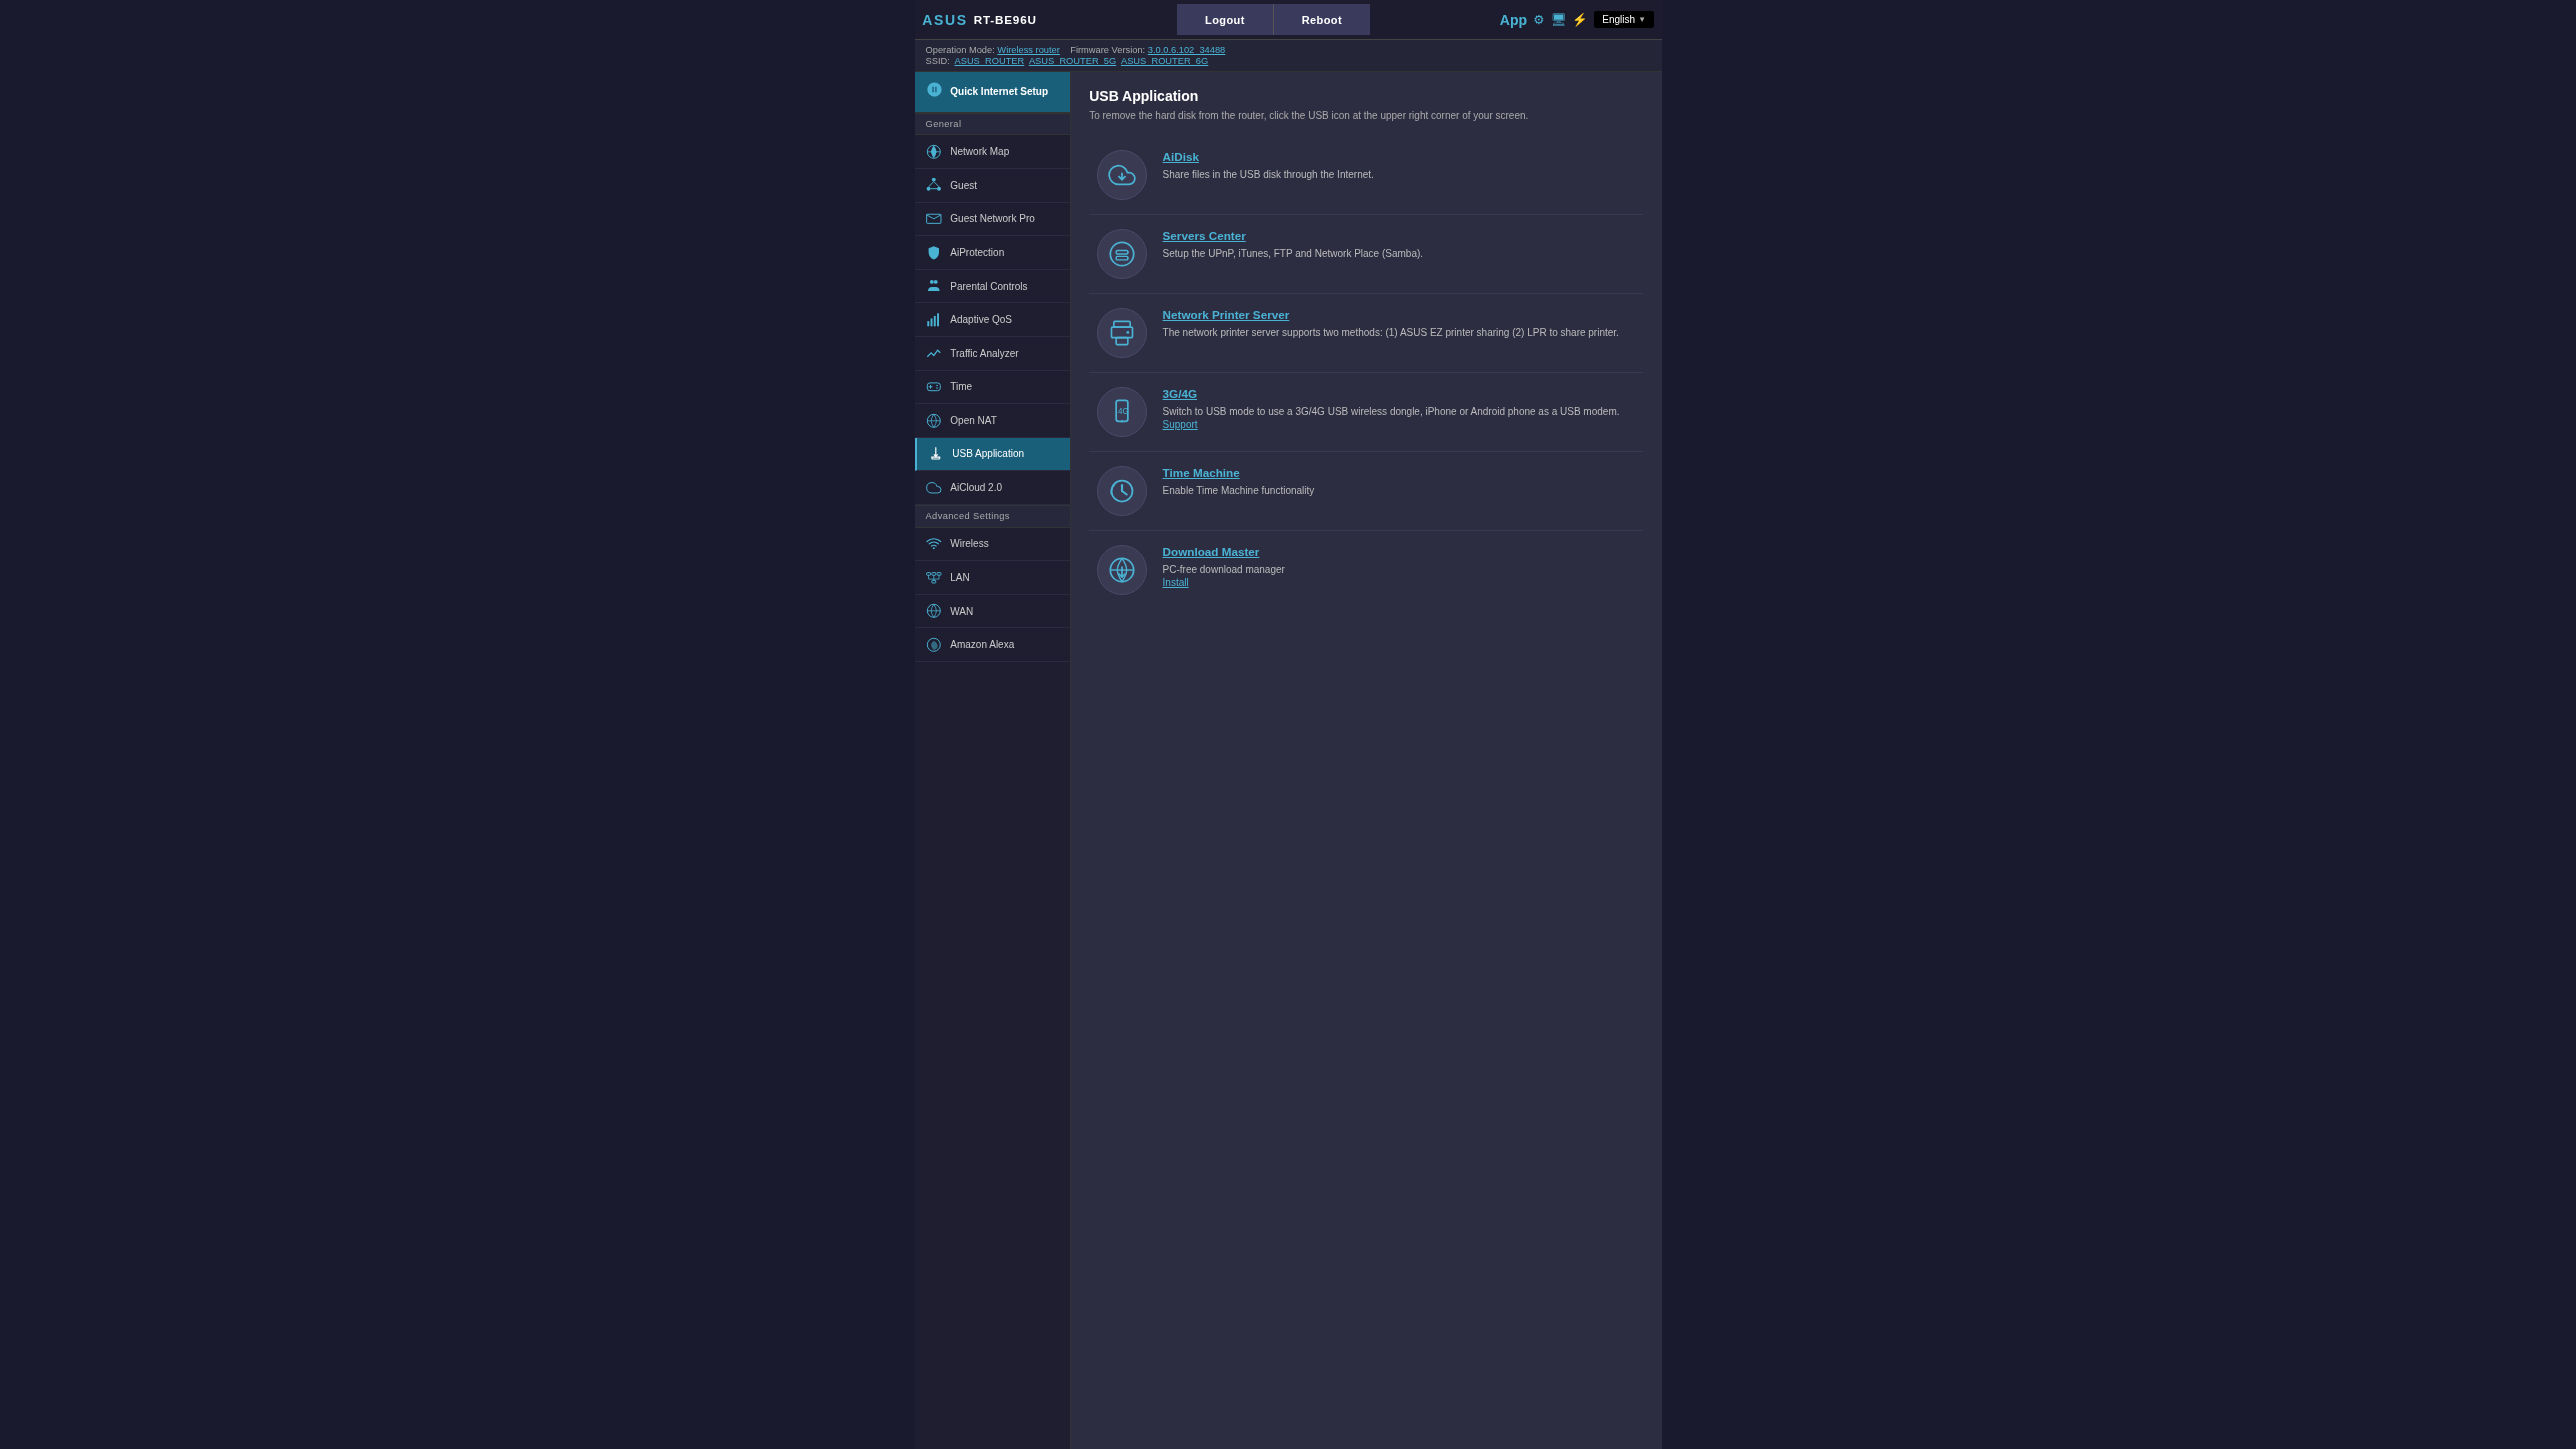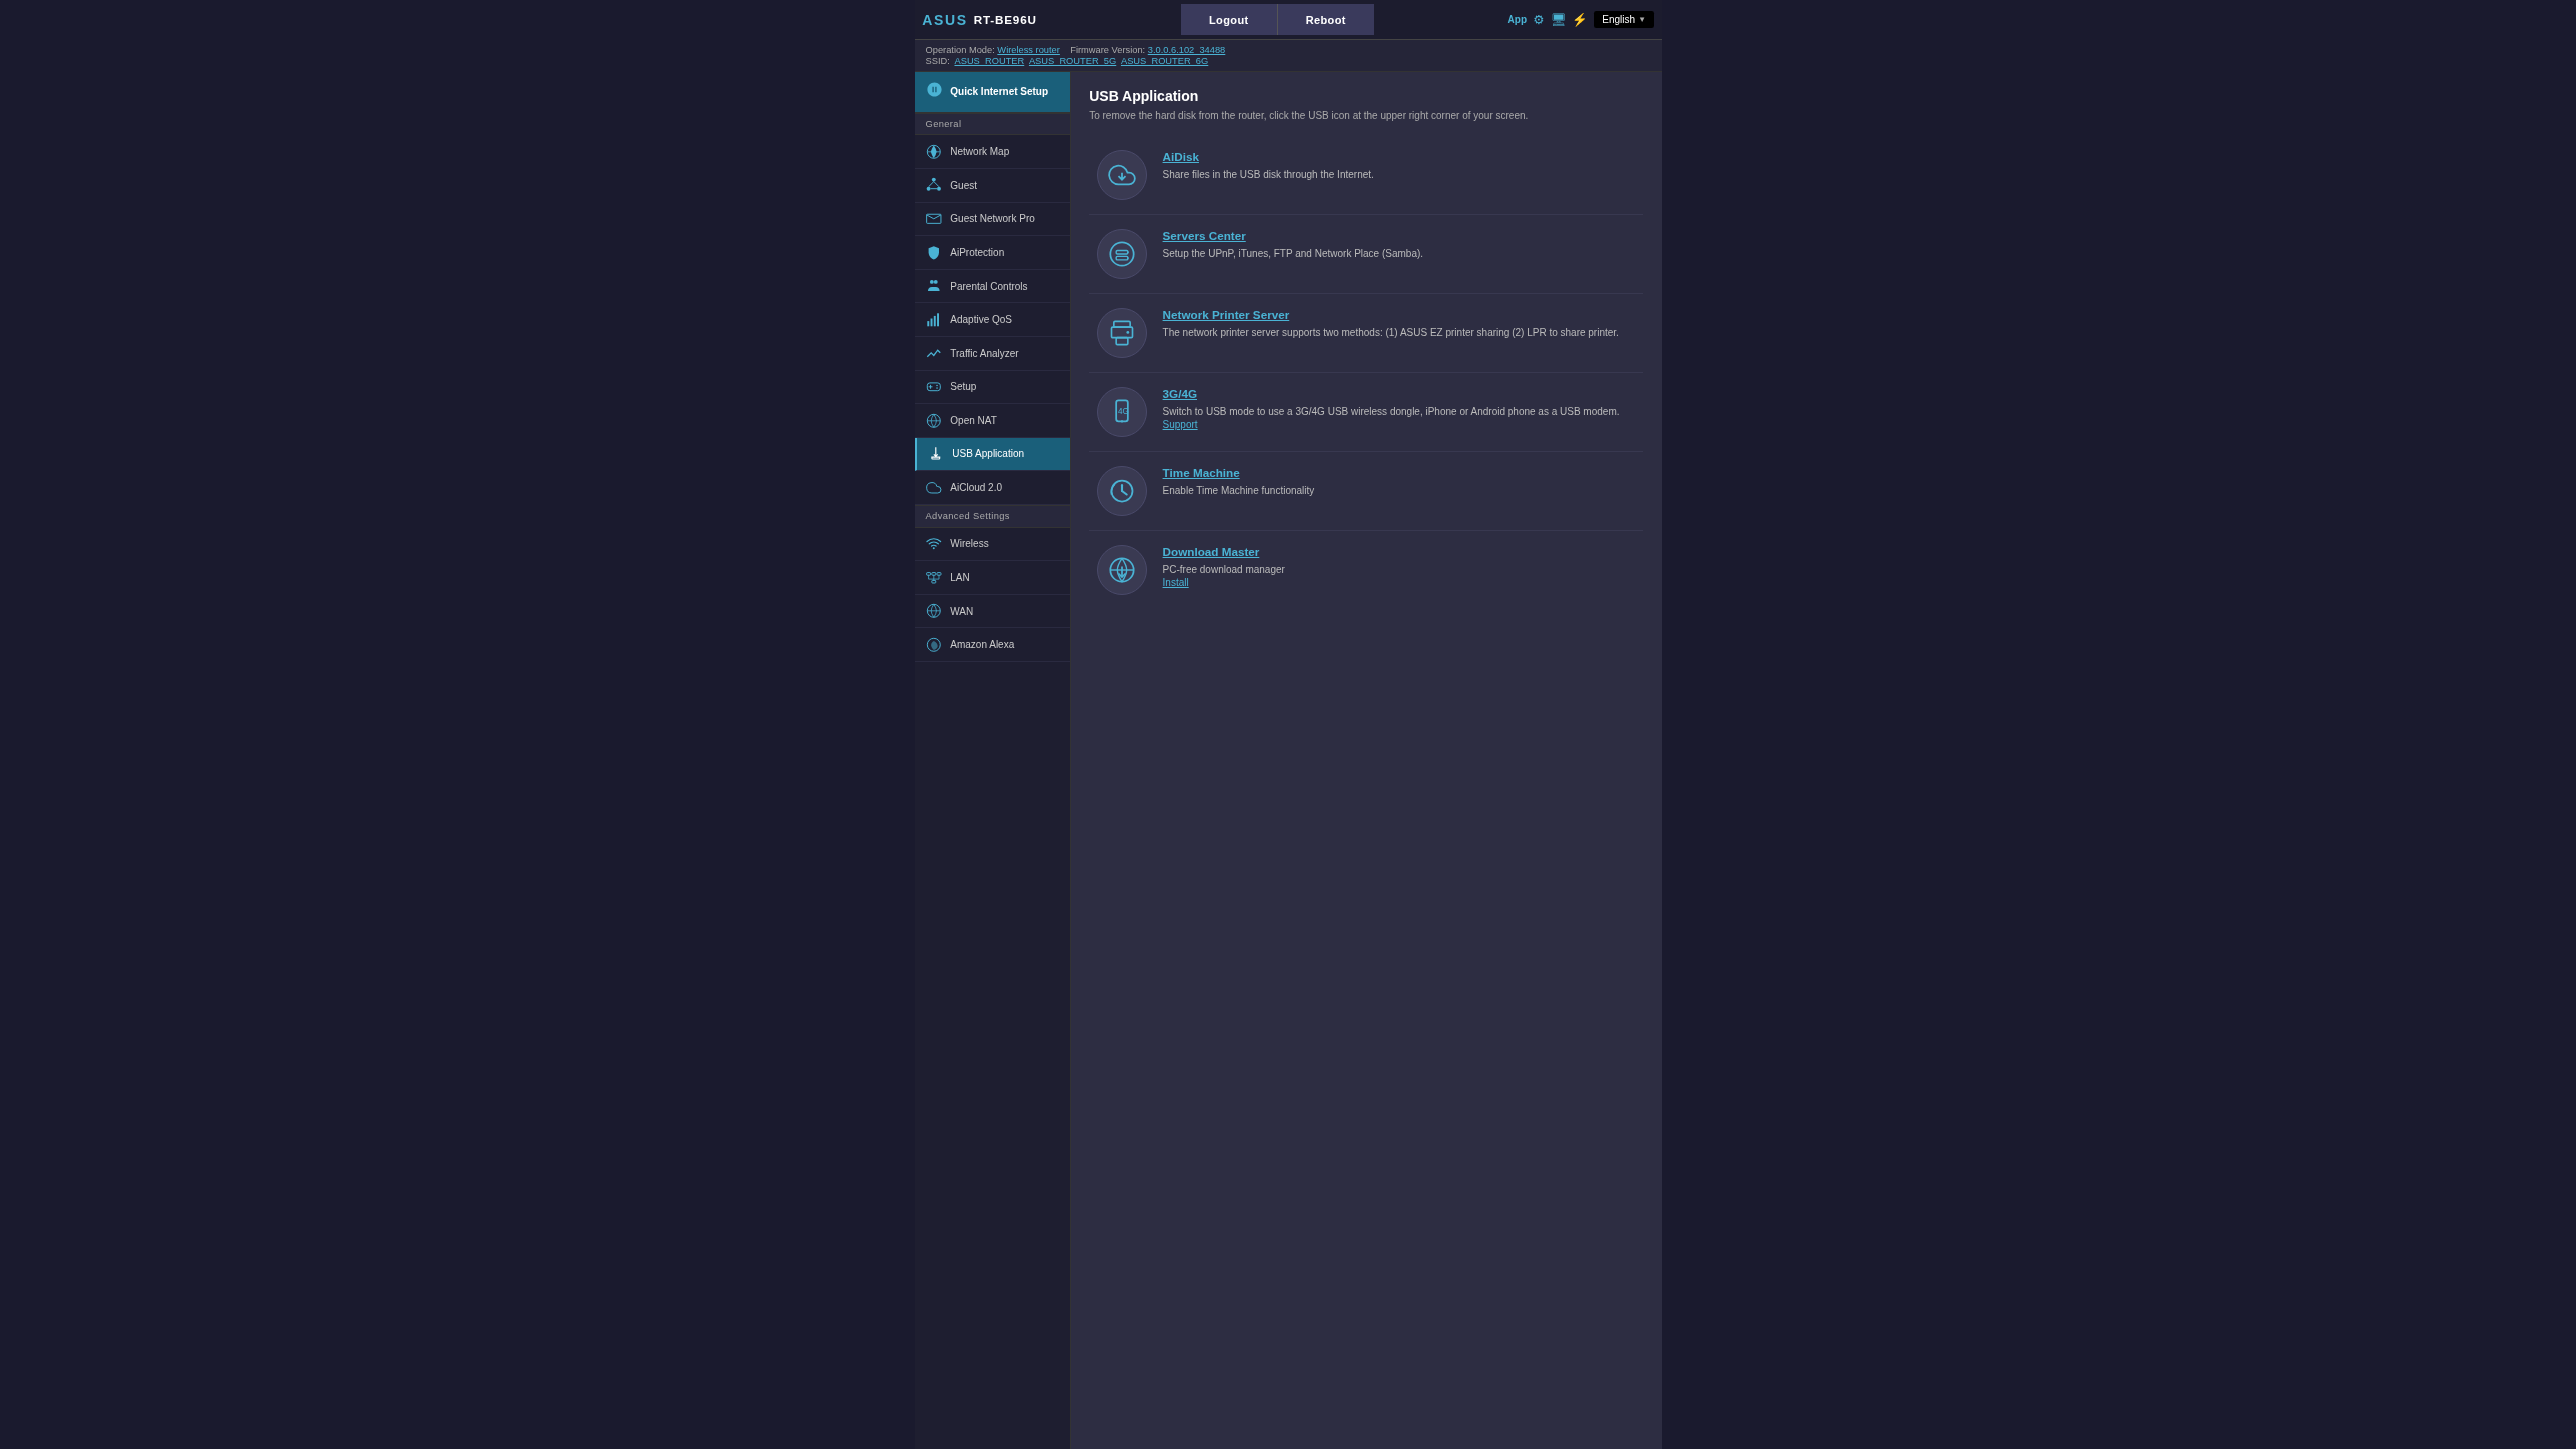--- a/index.html
+++ b/index.html
@@ -78,21 +78,21 @@
       align-items: center;
       gap: 3.1px;
       background: #000000;
       padding: 3.1px 7.8px;
       border-radius: 2.3px;
       cursor: pointer;
       color: #fff;
       font-size: 10px;
     }
     .lang-selector .chevron { font-size: 7.8px; color: #aaa; }
-    .app-label { color: #4ab3d4; font-size: 10px; font-weight: bold; }
+    .app-label { color: #4ab3d4; font-size: 14px; font-weight: bold; }
     .header-icon {
       color: #4ab3d4;
       font-size: 12.5px;
       cursor: pointer;
     }
 
     
     .status-bar {
       background: #252538;
       padding: 4.7px 11px;
@@ -385,21 +385,21 @@
       <div class="sidebar-item">
         <span class="item-icon">
           <svg viewBox="0 0 24 24">
               <rect x="2" y="6" width="20" height="12" rx="4" fill="none" stroke="#4ab3d4" stroke-width="1.5"></rect>
               <line x1="7" y1="9" x2="7" y2="15" stroke="#4ab3d4" stroke-width="1.5"></line>
               <line x1="4" y1="12" x2="10" y2="12" stroke="#4ab3d4" stroke-width="1.5"></line>
               <circle cx="17" cy="10" r="1.2"></circle>
               <circle cx="17" cy="14" r="1.2"></circle>
             </svg>
         </span>
-        <span>Setup</span>
+        <span>Time</span>
       </div>
 
       <div class="sidebar-item">
         <span class="item-icon">
           <svg viewBox="0 0 24 24">
               <circle cx="12" cy="12" r="10" fill="none" stroke="#4ab3d4" stroke-width="1.5"></circle>
               <path d="M12 2 Q16 8 16 12 Q16 16 12 22 Q8 16 8 12 Q8 8 12 2" fill="none" stroke="#4ab3d4" stroke-width="1.2"></path>
               <line x1="2" y1="12" x2="22" y2="12" stroke="#4ab3d4" stroke-width="1.2"></line>
             </svg>
         </span>

